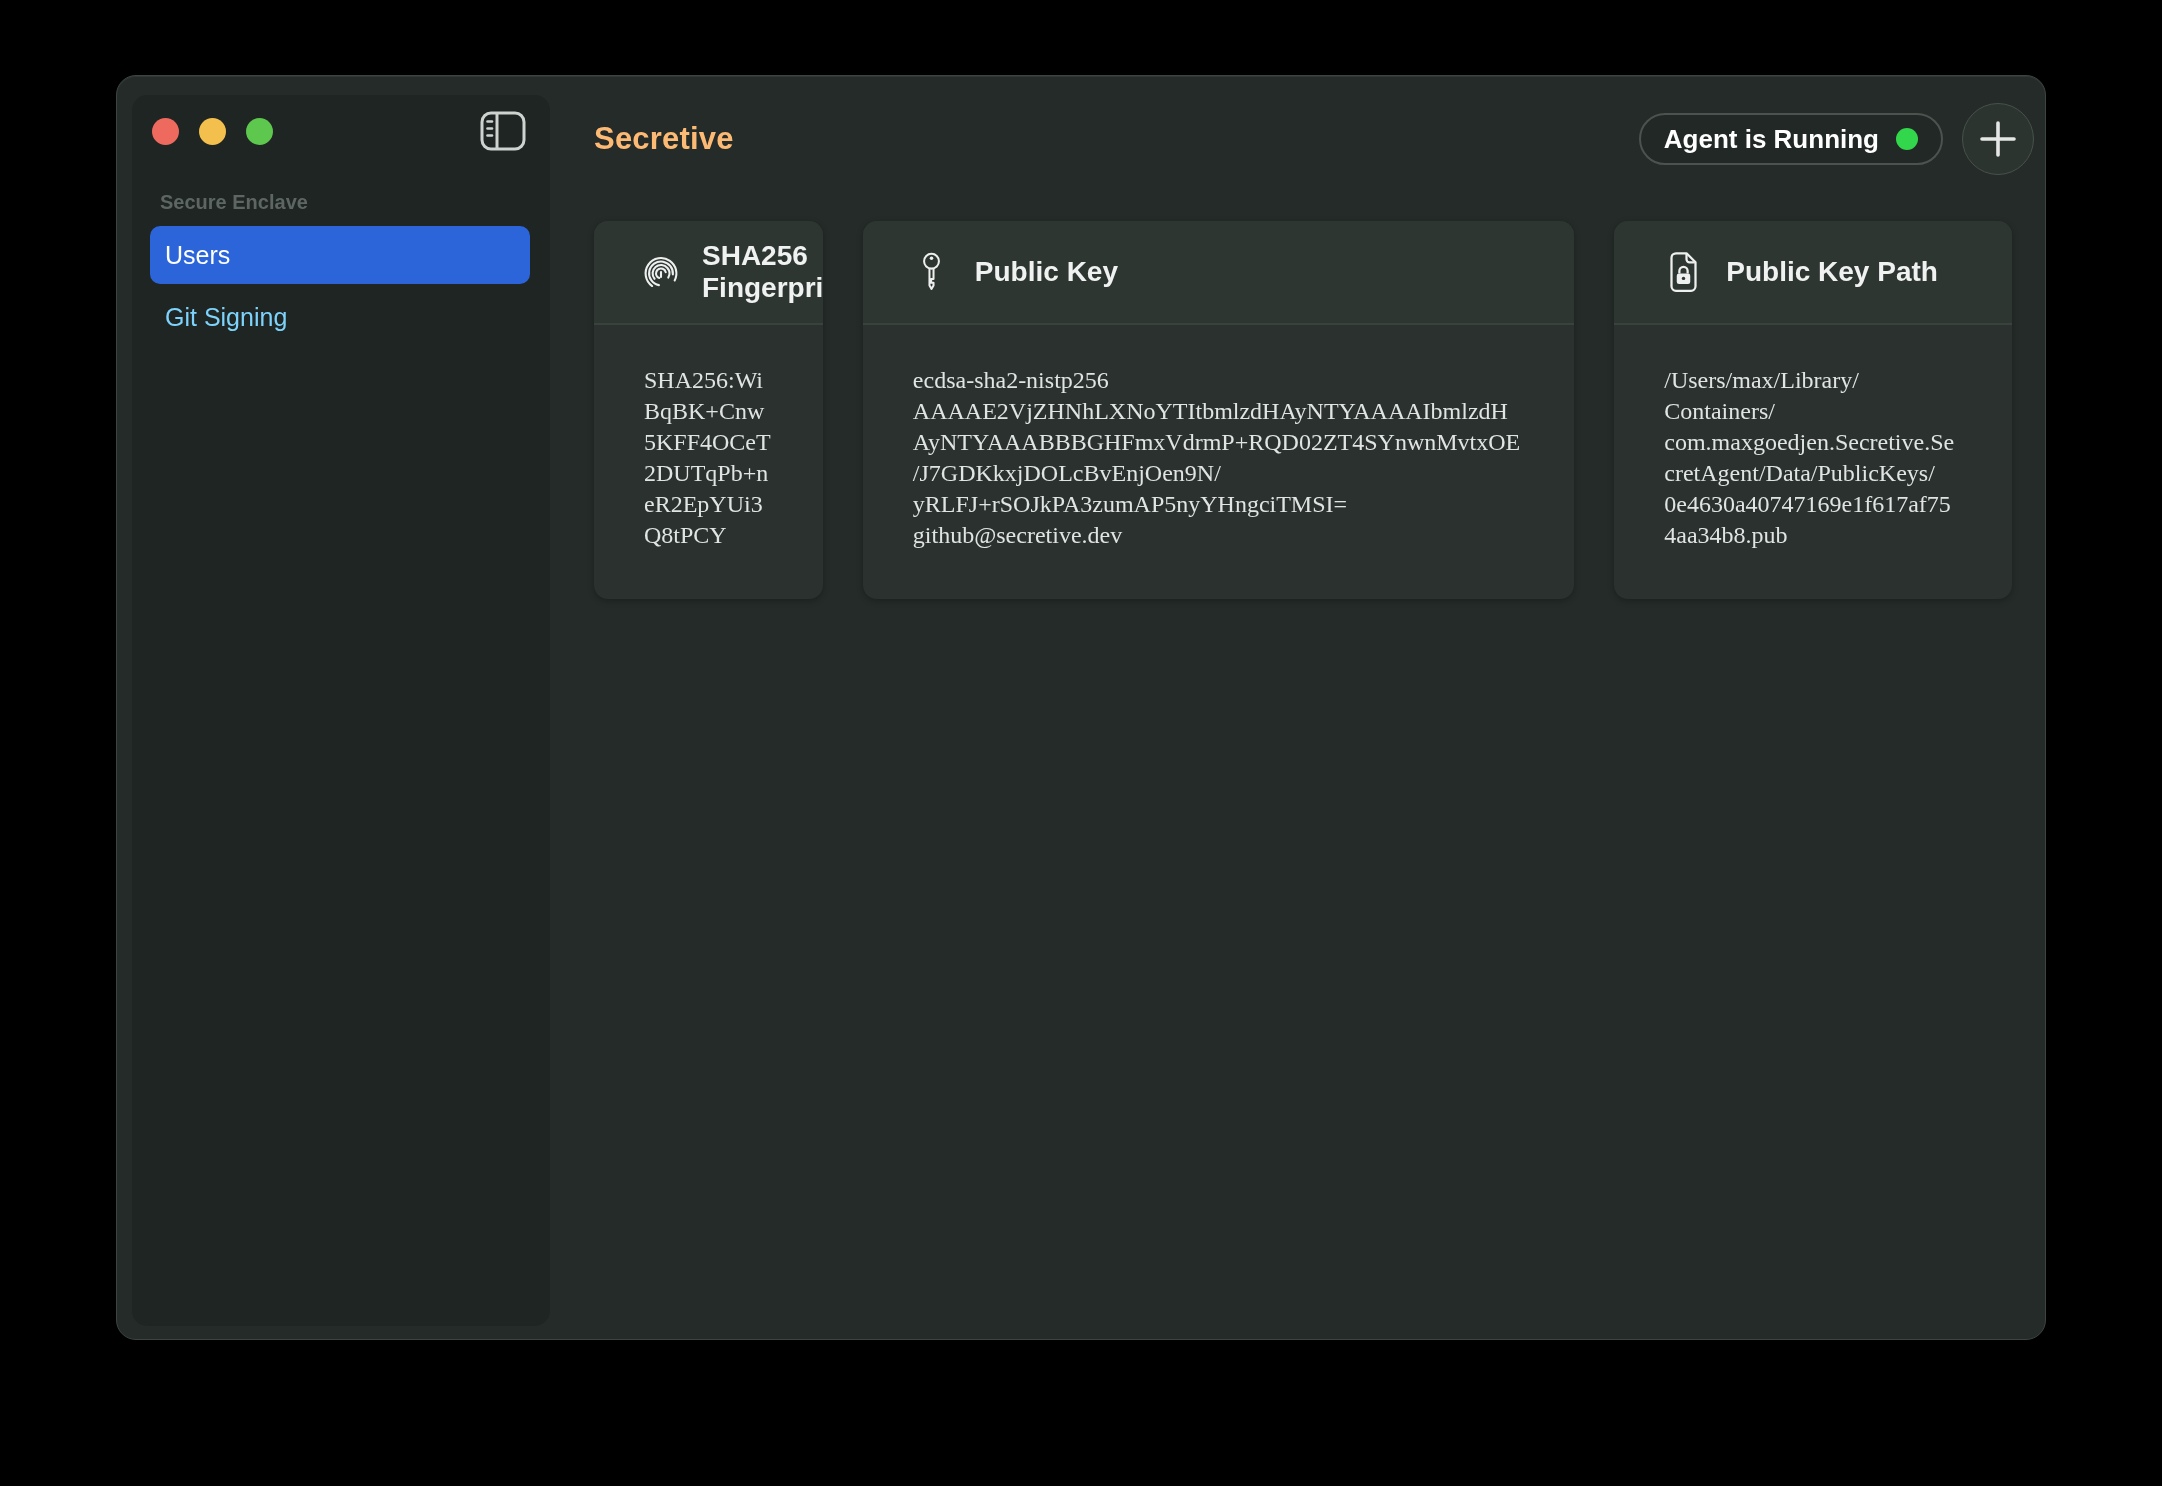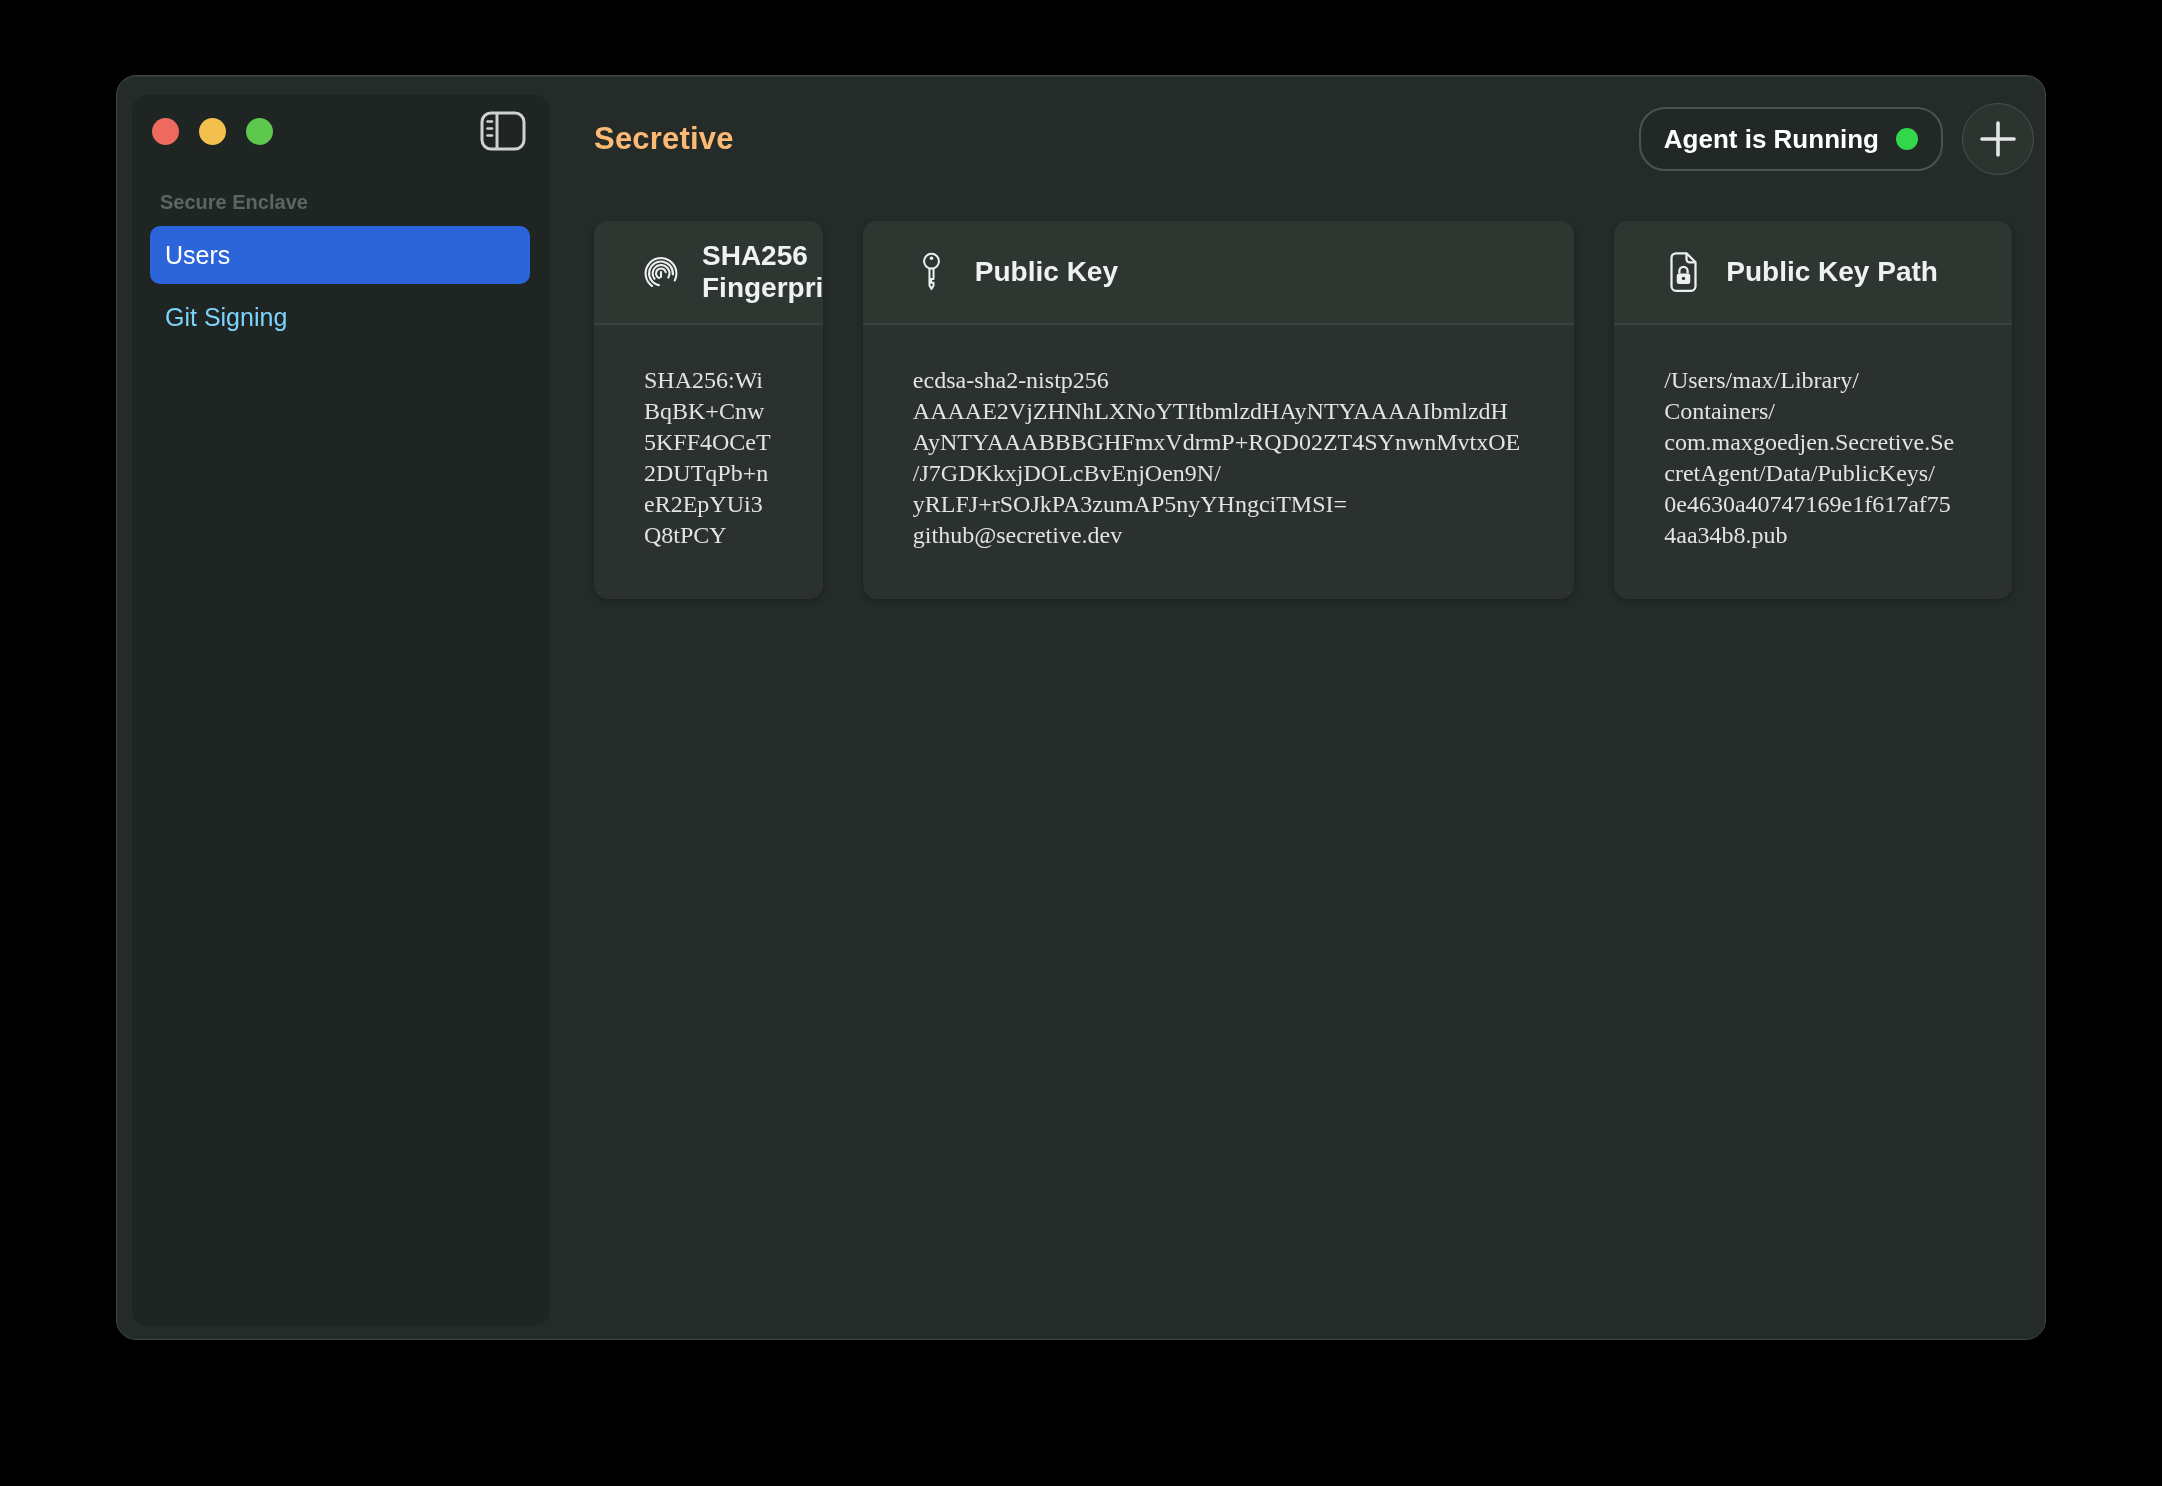--- a/index.html
+++ b/index.html
@@ -33,21 +33,21 @@
               padding-left:15px; font-size:25px; color:#7dd3fc; margin-bottom:4px; }
   .side-row.selected { background:var(--accent-blue,#2b65d9); color:#fff; }
 
   
   .main { position:absolute; left:434px; top:0; right:0; bottom:0;
           padding:0 33px 0 43px; }
   .main-header { margin-top:27px; height:72px; display:flex; align-items:center;
                  margin-right:-22px; }
   .page-title { font-size:31px; font-weight:700; color:#fdba74; letter-spacing:.2px; }
   .spacer { flex:1; }
-  .agent-badge { height:64px; border:2px solid #4b534f; border-radius:26px;
+  .agent-badge { height:52px; border:2px solid #4b534f; border-radius:26px;
                  display:flex; align-items:center; gap:17px; padding:0 23px;
                  background:rgba(0,0,0,0.05);justify-content:center; }
   .agent-badge .txt { font-size:26px; font-weight:700; color:#fff; }
   .status-dot { width:22px; height:22px; border-radius:50%;
                 background:var(--status-green,#32d74b); }
   .add-btn { width:72px; height:72px; border-radius:50%; margin-left:19px;
              background:#2c3430; border:1px solid #49514c; color:#e4e7e5;
              display:flex; align-items:center; justify-content:center; }
 
   .cards { margin-top:46px; display:flex; gap:40px; }

